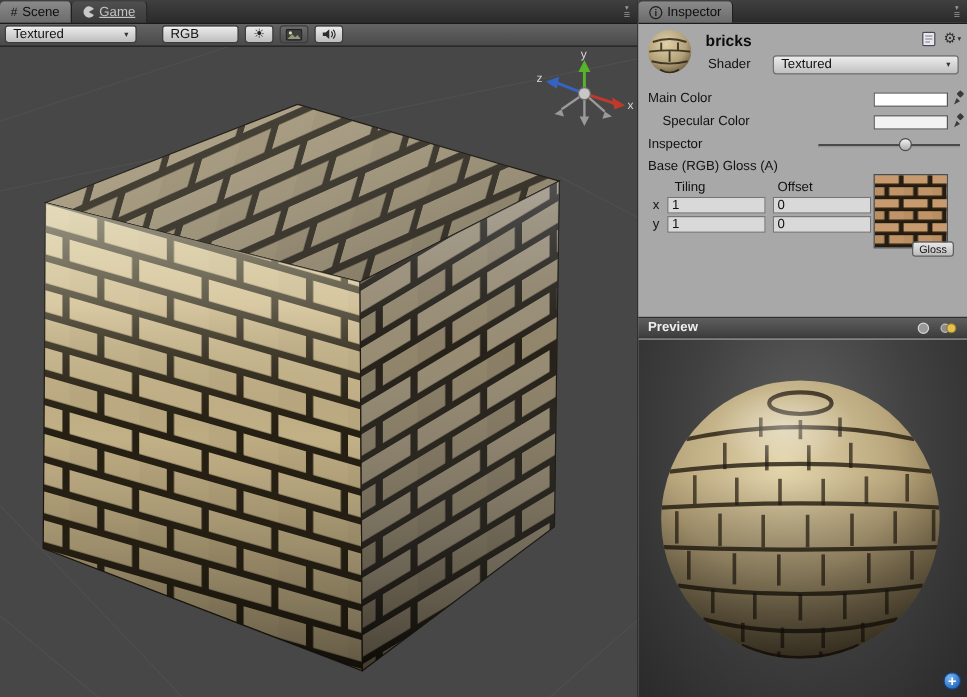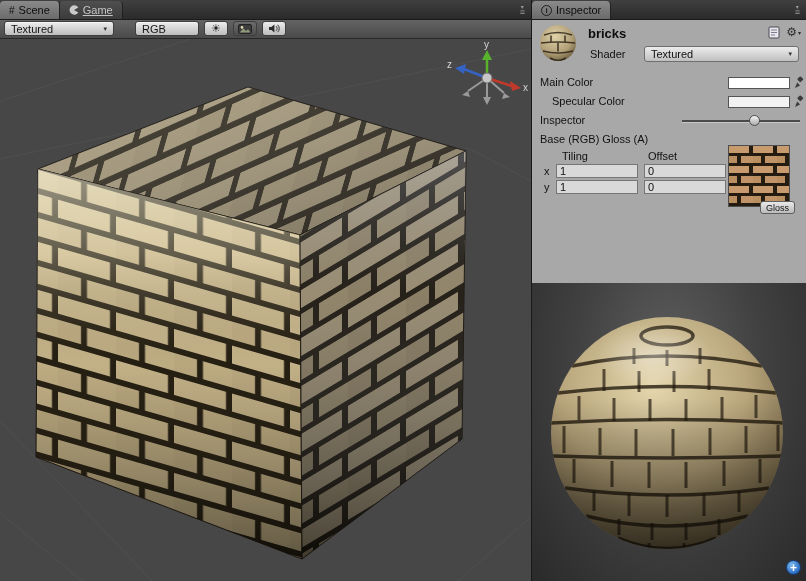--- a/index.html
+++ b/index.html
@@ -320,20 +320,36 @@
           </pattern>
         </defs>
         <rect width="60" height="60" fill="url(#pThumb)"></rect>
       </svg>
     </div>
     <div class="abs" id="select-btn" style="left:228px;top:182px;">
       <span>Gloss</span>
     </div>
   </div>
 
+  <div id="preview-header">
+    <span id="preview-title">Preview</span>
+    <span style="margin-left:auto;display:flex;align-items:center;gap:8px;">
+      <span style="display:flex;">
+        <svg width="11" height="11" viewBox="0 0 11 11">
+            <circle cx="5.5" cy="5.5" r="4.3" fill="#9a9a9a" stroke="#d6d6d6"></circle>
+          </svg>
+      </span>
+      <span style="display:flex;">
+        <svg width="15" height="11" viewBox="0 0 15 11">
+            <circle cx="4.6" cy="5.5" r="3.4" fill="#8d8d8d" stroke="#bdbdbd"></circle>
+            <circle cx="9.8" cy="5.5" r="3.8" fill="#e3c14c" stroke="#8f7723"></circle>
+          </svg>
+      </span>
+    </span>
+  </div>
 
   <div id="preview-view">
     <svg width="274" height="298" viewBox="0 0 274 298">
       <defs>
         <radialGradient id="sphFill" cx="0.44" cy="0.30" r="0.9">
           <stop offset="0" stop-color="#e4d6ad"></stop>
             <stop offset="0.45" stop-color="#b8a57b"></stop>
           <stop offset="0.8" stop-color="#6e5f42"></stop>
             <stop offset="1" stop-color="#3a3122"></stop>
         </radialGradient>

